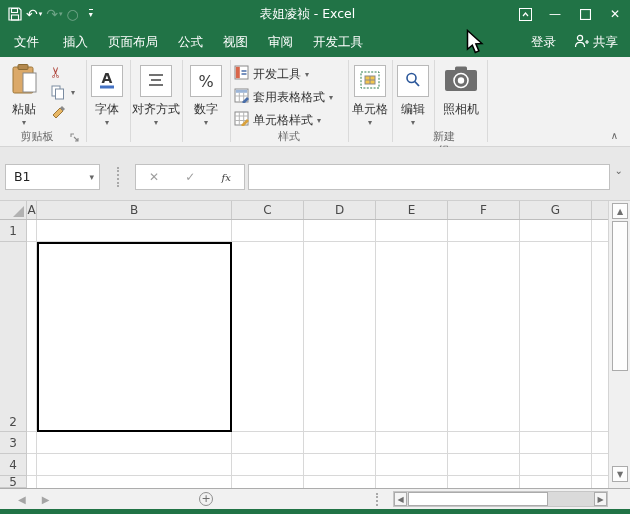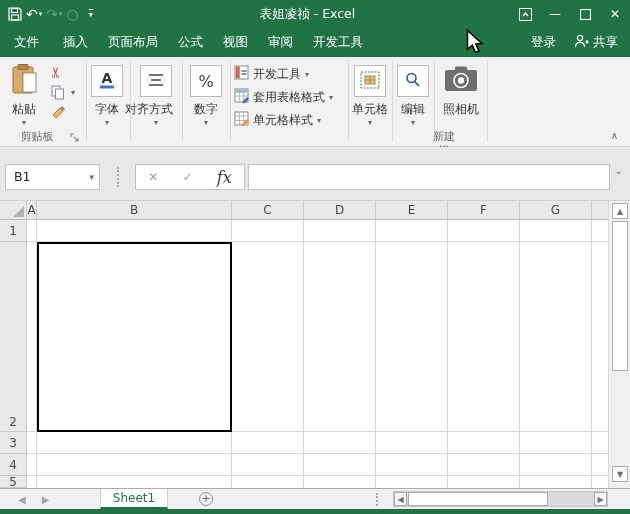--- a/index.html
+++ b/index.html
@@ -40,21 +40,21 @@
   .styles-row .drop-inline { font-size:8px; color:#666; }
   .collapse-ribbon { position:absolute; right:12px; top:74px; color:#666; font-size:10px; line-height:10px; }
 
   
   .formulabar { position:absolute; left:0; top:147px; width:630px; height:54px; background:#e8e8e8; border-bottom:1px solid #cfcfcf; }
   .namebox { position:absolute; left:5px; top:17px; width:95px; height:26px; background:#fff; border:1px solid #c1c1c1; font-size:12.5px; color:#222; line-height:24px; padding-left:8px; }
   .namebox .nb-drop { position:absolute; right:5px; top:0; line-height:24px; font-size:9px; color:#666; }
   .fdots { position:absolute; left:117px; top:20px; height:20px; border-left:2px dotted #a9a9a9; }
   .fbtns { position:absolute; left:135px; top:17px; width:110px; height:26px; background:#fff; border:1px solid #c1c1c1; display:flex; align-items:center; justify-content:space-around; }
   .fbtns .fb { color:#9d9d9d; font-size:12px; }
-  .fbtns .fx { color:#3d3d3d; font-style:italic; font-family:"DejaVu Serif","Liberation Serif",serif; font-size:16px; }
+  .fbtns .fx { color:#3d3d3d; font-style:italic; font-family:"DejaVu Serif","Liberation Serif",serif; font-size:10px; }
   .finput { position:absolute; left:248px; top:17px; width:362px; height:26px; background:#fff; border:1px solid #c1c1c1; font-size:12px; line-height:24px; padding-left:6px; color:#222; }
   .fexpand { position:absolute; right:7px; top:18px; color:#666; font-size:10px; }
 
   
   .grid { position:absolute; left:0; top:201px; width:608px; height:287px; background:#fff; overflow:hidden; }
   .colheads { position:absolute; left:0; top:0; height:19px; width:608px; display:flex; background:#e9e9e9; border-bottom:1px solid #bdbdbd; }
   .ch { border-right:1px solid #cacaca; font-size:12px; color:#4a4a4a; text-align:center; line-height:18px; overflow:hidden; }
   .corner { width:27px; position:relative; background:#e9e9e9; }
   .corner .tri { position:absolute; right:2px; bottom:2px; width:0; height:0; border-left:11px solid transparent; border-bottom:11px solid #b2b2b2; }
   .w-a{width:10px} .w-b{width:195px} .w-std{width:72px} .w-part{width:16px;border-right:none}
@@ -202,21 +202,21 @@
     <div class="bigbtn-label" style="left:83px;top:44px;width:48px">字体</div>
     <div class="drop" style="left:83px;top:62px;width:48px">▾</div>
 
     <div class="iconbox" style="left:140px">
       <span>
         <svg width="18" height="14" viewBox="0 0 18 14">
             <path d="M2 2 h14 M4 7 h10 M2 12 h14" stroke="#444" stroke-width="1.6"></path>
           </svg>
       </span>
     </div>
-    <div class="bigbtn-label" style="left:121px;top:44px;width:56px">对齐方式</div>
+    <div class="bigbtn-label" style="left:128px;top:44px;width:56px">对齐方式</div>
     <div class="drop" style="left:128px;top:62px;width:56px">▾</div>
 
     <div class="iconbox" style="left:190px">
       <span style="font-size:16px;color:#3d3d3d">%</span>
     </div>
     <div class="bigbtn-label" style="left:182px;top:44px;width:48px">数字</div>
     <div class="drop" style="left:182px;top:62px;width:48px">▾</div>
 
     <div class="styles-row" style="top:8px">
       <span>
@@ -245,20 +245,21 @@
       <span>
         <svg width="15" height="15" viewBox="0 0 15 15">
             <rect x="1" y="1" width="13" height="13" fill="#fff" stroke="#8a8a8a"></rect>
             <path d="M1 5 h13 M1 9.5 h13 M5.3 1 v13 M9.7 1 v13" stroke="#b5b5b5"></path>
             <path d="M7 14 l6-6 2 2 -6 6 z" fill="#d8a13d"></path>
           </svg>
       </span>
       <span>单元格样式</span>
       <span class="drop-inline">▾</span>
     </div>
+    <div class="grp-label" style="left:230px;width:118px">样式</div>
 
     <div class="iconbox" style="left:354px">
       <span>
         <svg width="20" height="18" viewBox="0 0 20 18">
             <rect x="1" y="1" width="18" height="16" fill="#fff" stroke="#2e7d4f" stroke-dasharray="2 1.4"></rect>
             <rect x="5" y="5" width="10" height="8" fill="#f3c64e" stroke="#8a8a8a"></rect>
             <path d="M5 9 h10 M10 5 v8" stroke="#8a8a8a"></path>
           </svg>
       </span>
     </div>
@@ -388,21 +389,20 @@
     <div class="vs-btn vs-up">▲</div>
     <div class="vs-thumb"></div>
     <div class="vs-btn vs-down">▼</div>
   </div>
 
   <div class="tabbar">
     <div class="nav-arrows">
       <span>◀</span>
       <span>▶</span>
     </div>
-    <div class="sheettab">Sheet1</div>
     <div class="addsheet">+</div>
     <div class="tdots"></div>
     <div class="hscroll">
       <div class="hs-btn hs-left">◀</div>
       <div class="hs-thumb"></div>
       <div class="hs-btn hs-right">▶</div>
     </div>
   </div>
 
   <div class="statusbar"></div>

